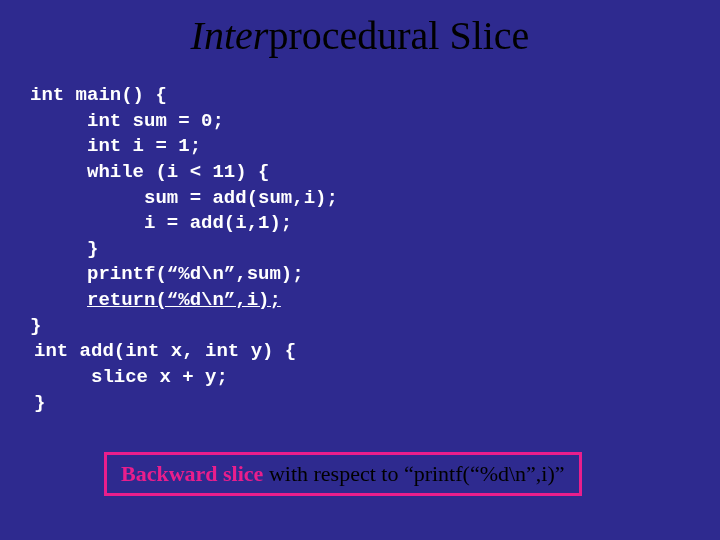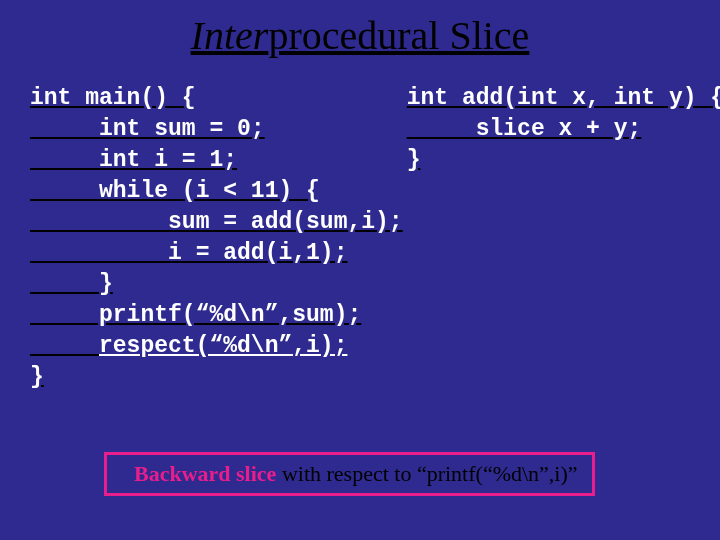--- a/index.html
+++ b/index.html
@@ -9,56 +9,55 @@
     height: 540px;
     background: #2e2a8f;
     font-family: "Times New Roman", Times, serif;
     overflow: hidden;
   }
   .slide {
     width: 720px;
     height: 540px;
     position: relative;
     box-sizing: border-box;
-    text-decoration: underline;
   }
   .title {
     text-align: center;
     color: #000;
     font-size: 40px;
     padding-top: 12px;
     font-weight: normal;
   }
   .title .em {
     font-style: italic;
   }
   .code-row {
     display: flex;
-    flex-direction: row;
+    flex-direction: column;
     padding: 24px 30px 0 30px;
     color: #fff;
     font-family: "Courier New", Courier, monospace;
-    font-size: 23px;
+    font-size: 19px;
     font-weight: bold;
     line-height: 1.35;
   }
   .code-col {
     white-space: pre;
   }
   .col-left { flex: 0 0 auto; }
   .col-right { flex: 0 0 auto; padding-left: 4px; }
   .criterion {
     text-decoration: underline;
   }
   .caption-box {
     position: absolute;
     left: 104px;
     top: 452px;
     border: 3px solid #e91e8c;
-    padding: 6px 14px 6px 27px;
+    padding: 6px 14px 6px 14px;
     color: #000;
     background: transparent;
     font-family: "Times New Roman", Times, serif;
     font-size: 22px;
   }
   .caption-box .lead {
     color: #e91e8c;
     font-weight: bold;
   }
 </style>
@@ -73,21 +72,21 @@
 
   <div class="code-row">
     <div class="code-col col-left"><span>int main() {
      int sum = 0;
      int i = 1;
      while (i &lt; 11) {
           sum = add(sum,i);
           i = add(i,1);
      }
      printf(“%d\n”,sum);
-     </span><span class="criterion">respect(“%d\n”,i);</span><span>
+     </span><span class="criterion">return(“%d\n”,i);</span><span>
 }</span></div>
     <div class="code-col col-right">int add(int x, int y) {
      slice x + y;
 }</div>
   </div>
 
   <div class="caption-box">
     <span class="lead">Backward slice</span><span> with respect to “printf(“%d\n”,i)”</span>
   </div>
 

